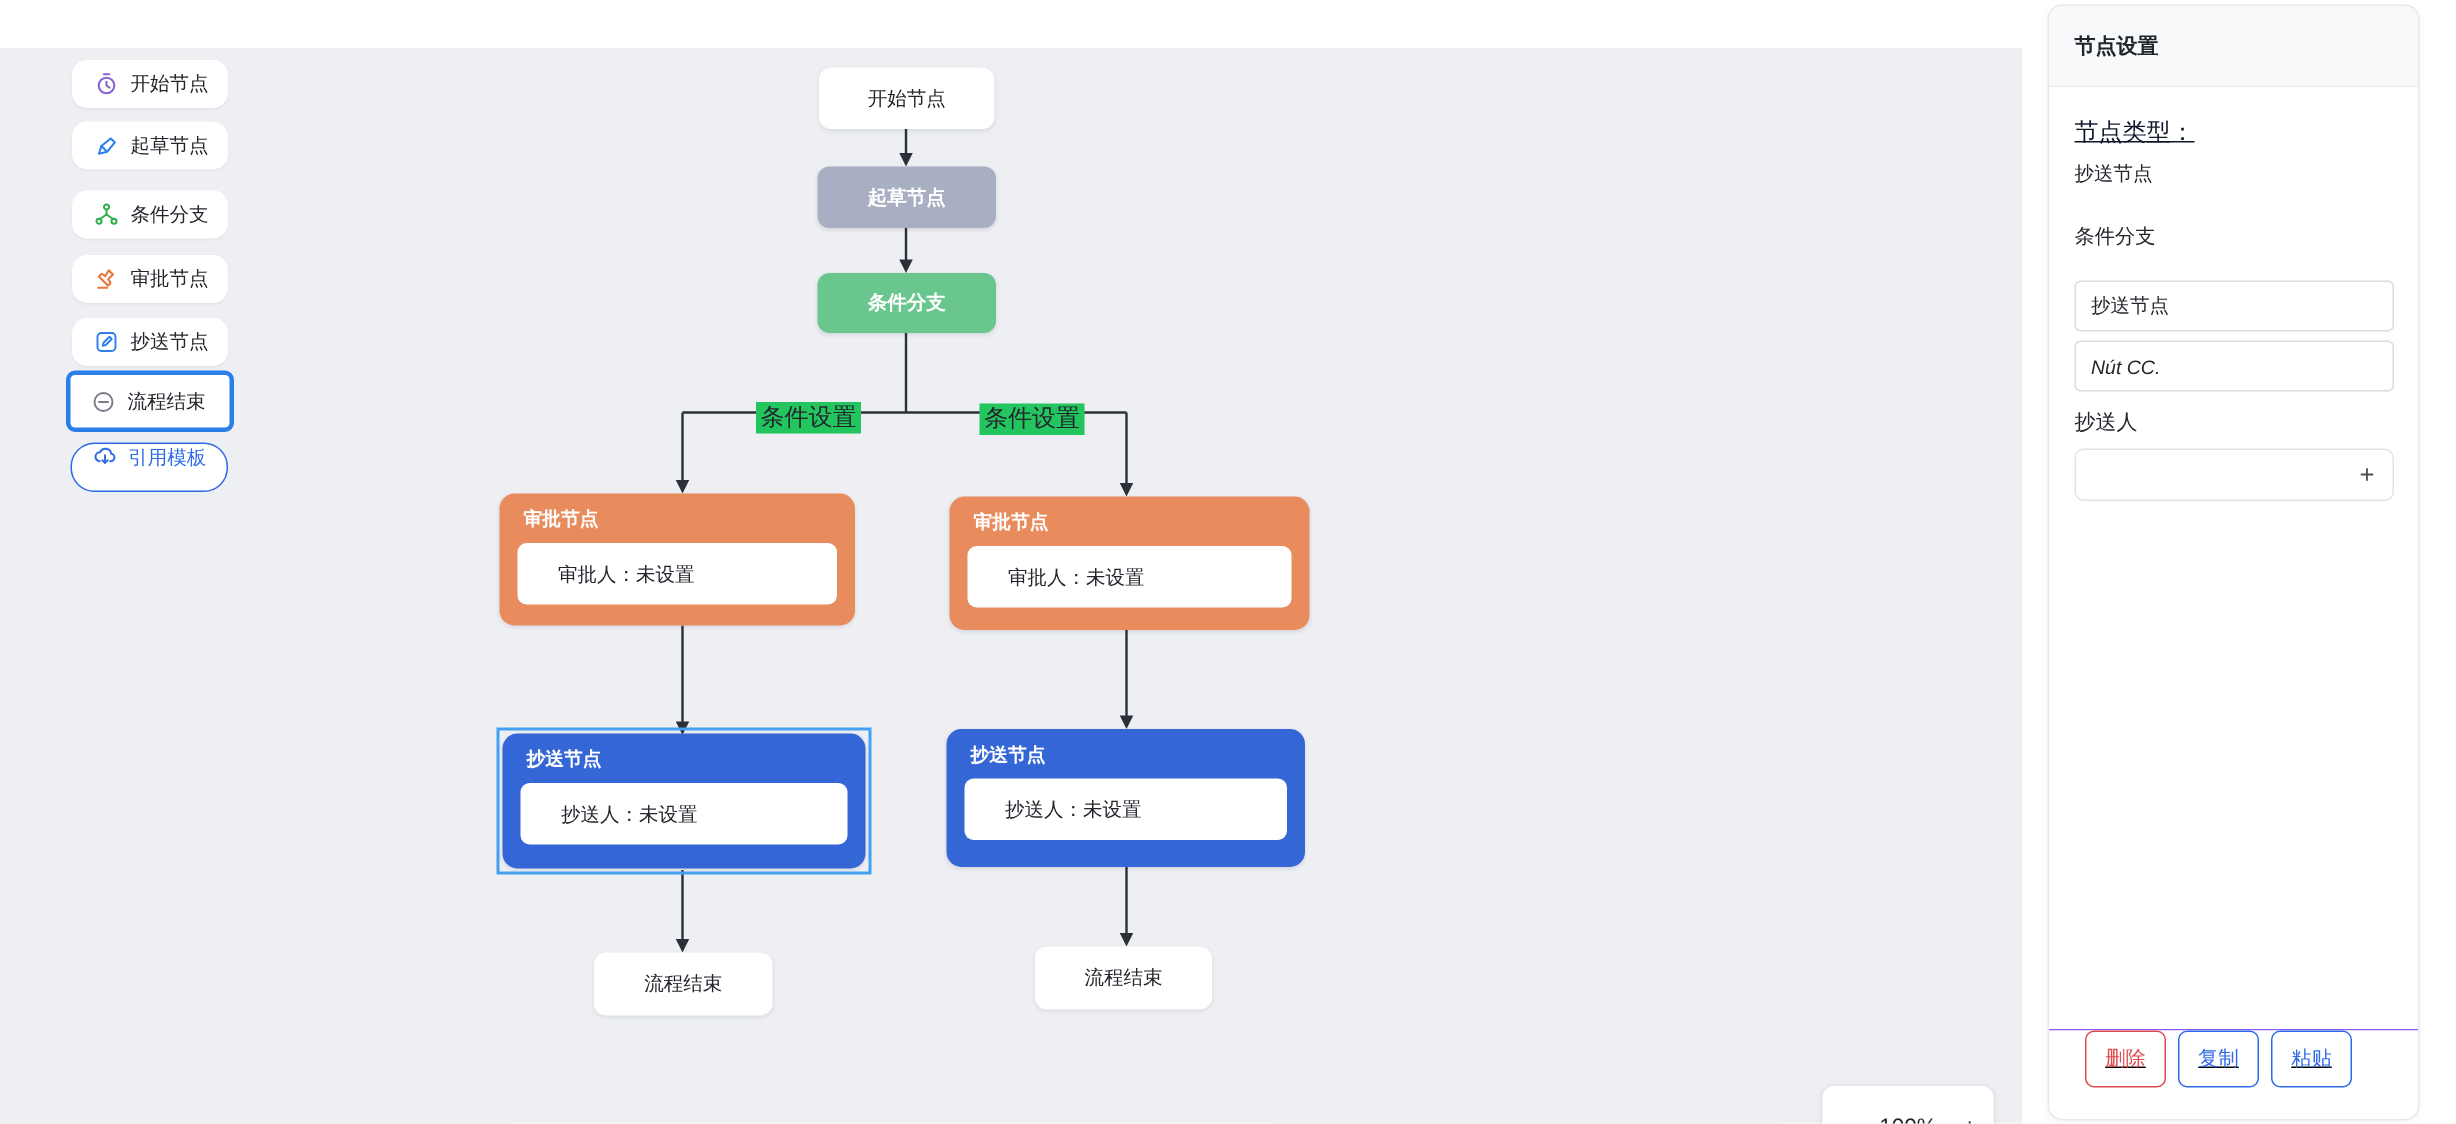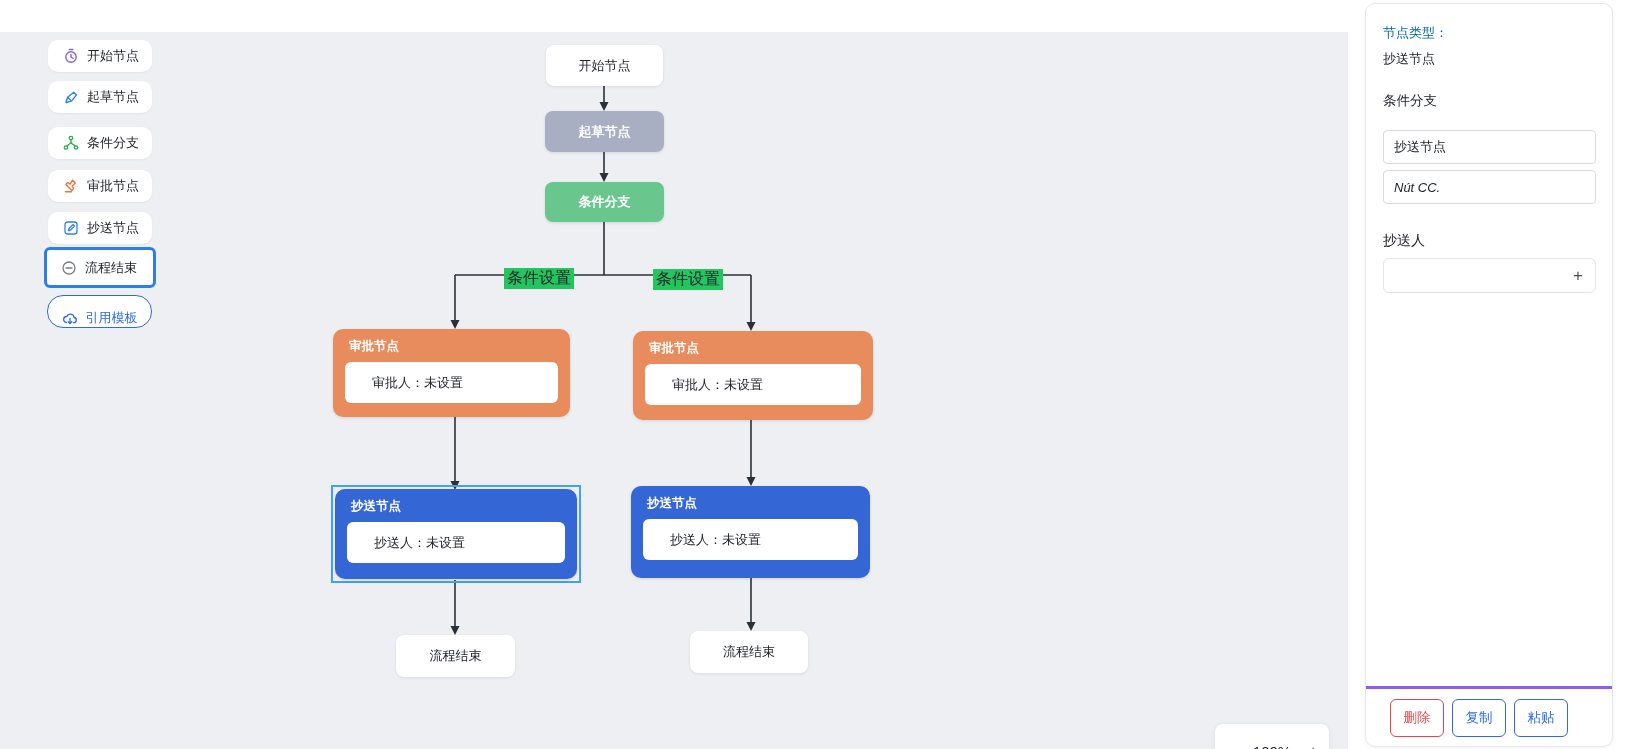--- a/index.html
+++ b/index.html
@@ -19,21 +19,21 @@
               border-radius:10px; display:flex; align-items:center; padding-left:15px;
               gap:8px; font-size:13px; color:#22262C; box-shadow:0 1px 2px rgba(30,40,60,.05);
               z-index:10; cursor:grab; }
   .pal-item svg { flex:0 0 auto; }
   .pal-sel { position:absolute; left:44px; top:215px; width:112px; height:41px;
              border:3px solid #2B7FE8; border-radius:6px; background:#fff; display:flex;
              align-items:center; padding-left:14px; gap:8px; font-size:13px; color:#22262C;
              z-index:10; cursor:grab; }
   .pal-btn { position:absolute; left:47px; top:263px; width:105px; height:33px;
              border:1px solid #2E6AE8; border-radius:16px; background:#fff; display:flex;
-             align-items:flex-end; justify-content:center; gap:8px; font-size:13px;
+             align-items:flex-start; justify-content:center; gap:8px; font-size:13px;
              color:#2E6AE8; z-index:10; cursor:pointer; }
 
   
   .n-white { position:absolute; background:#fff; border-radius:8px; display:flex;
              align-items:center; justify-content:center; font-size:13px; color:#22262C;
              box-shadow:0 1px 3px rgba(30,40,60,.10); z-index:5; }
   .n-solid { position:absolute; border-radius:8px; display:flex; align-items:center;
              justify-content:center; font-size:13px; color:#fff; font-weight:bold;
              box-shadow:0 1px 3px rgba(30,40,60,.12); z-index:5; }
   .n-card  { position:absolute; border-radius:10px; z-index:5;
@@ -56,40 +56,40 @@
   .zoomctl .zbtn { cursor:pointer; font-size:17px; line-height:1; color:#33363c; padding:4px; }
 
   
   .panel { position:absolute; left:1365px; top:3px; width:248px; height:744px;
            background:#fff; border:1px solid #E6E8EC; border-radius:10px;
            display:flex; flex-direction:column; box-shadow:0 1px 4px rgba(30,40,60,.05); }
   .panel-header { height:54px; flex:0 0 auto; background:#F8F9FB; border-bottom:1px solid #EBEDF0;
                   border-radius:10px 10px 0 0; display:flex; align-items:center;
                   padding-left:17px; font-size:14px; font-weight:bold; color:#22262C; }
   .panel-body { flex:1 1 auto; padding:20px 16px 0 17px; overflow:hidden; }
-  .lbl-gray  { font-size:13px; color:#0369a1; }
+  .lbl-gray  { font-size:16px; color:#0f172a;text-decoration:underline; }
   .lbl-dark  { font-size:13px; color:#22262C; }
   .sec-title { font-size:13.5px; color:#22262C; }
   .txt-input { display:block; width:100%; height:34px; border:1px solid #D8DBE2;
                border-radius:4px; padding:0 10px; font-size:13px; color:#22262C;
                font-family:"Liberation Sans", sans-serif; background:#fff; outline:none; }
   .radio-row { display:flex; gap:8px; margin-top:16px; }
   .pill { height:37px; border-radius:6px; display:flex; align-items:center; gap:6px;
           padding:0 12px; cursor:pointer; background:#fff; }
   .pill.on  { border:1px solid #2E62E8; color:#2E62E8; }
   .pill.off { border:1px solid #E2E4EA; color:#4A4F57; }
   .radio-dot-on  { width:14px; height:14px; border-radius:50%; border:4.5px solid #2E62E8; background:#fff; }
   .radio-dot-off { width:14px; height:14px; border-radius:50%; border:1px solid #C6CAD2; background:#fff; }
   .pill .plabel { font-size:12.5px; }
   .add-box { margin-top:8px; height:35px; border:1px solid #E2E4EA; border-radius:6px;
              display:flex; align-items:center; justify-content:flex-end; padding-right:12px;
              font-size:17px; color:#4A4F57; cursor:pointer; background:#fff; }
-  .panel-footer { flex:0 0 auto; height:60px; border-top:3px solid #8b5cf6;
-                  display:flex; align-items:center; gap:8px; padding-left:24px;
-                  border-radius:0 0 10px 10px; }
+  .panel-footer { flex:0 0 auto; height:60px; border-top:1px solid #8b5cf6;
+                  display:flex; align-items:flex-start; gap:8px; padding-left:24px;
+                  border-radius:0 0 10px 10px;text-decoration:underline; }
   .fbtn { height:38px; min-width:54px; padding:0 11px; border-radius:6px; background:#fff;
           font-size:13.5px; cursor:pointer; font-family:"Liberation Sans", sans-serif; }
   .fbtn.danger  { border:1px solid #E0484E; color:#E0484E; }
   .fbtn.primary { border:1px solid #2E6AE8; color:#2E6AE8; }
 </style>
 </head>
 <body>
 
 <div class="app">
 
@@ -221,30 +221,31 @@
     </div>
 
     <div class="zoomctl">
       <span class="zbtn">−</span>
       <span>100%</span>
       <span class="zbtn">+</span>
     </div>
   </div>
 
   <div class="panel">
+    <div class="panel-header">节点设置</div>
 
     <div class="panel-body">
       <div class="lbl-gray">节点类型：</div>
       <div class="lbl-dark" style="margin-top:8px;">抄送节点</div>
 
       <div class="sec-title" style="margin-top:24px;">条件分支</div>
       <input class="txt-input" style="margin-top: 20px;" type="text" value="抄送节点">
       <input class="txt-input" style="margin-top: 6px; font-style: italic;" type="text" value="Nút CC.">
 
-      <div class="sec-title" style="margin-top:28px; font-size:14px;">抄送人</div>
+      <div class="sec-title" style="margin-top:12px; font-size:14px;">抄送人</div>
 
 
       <div class="add-box">
         <span>+</span>
       </div>
     </div>
 
     <div class="panel-footer">
       <button class="fbtn danger">删除</button>
       <button class="fbtn primary">复制</button>

